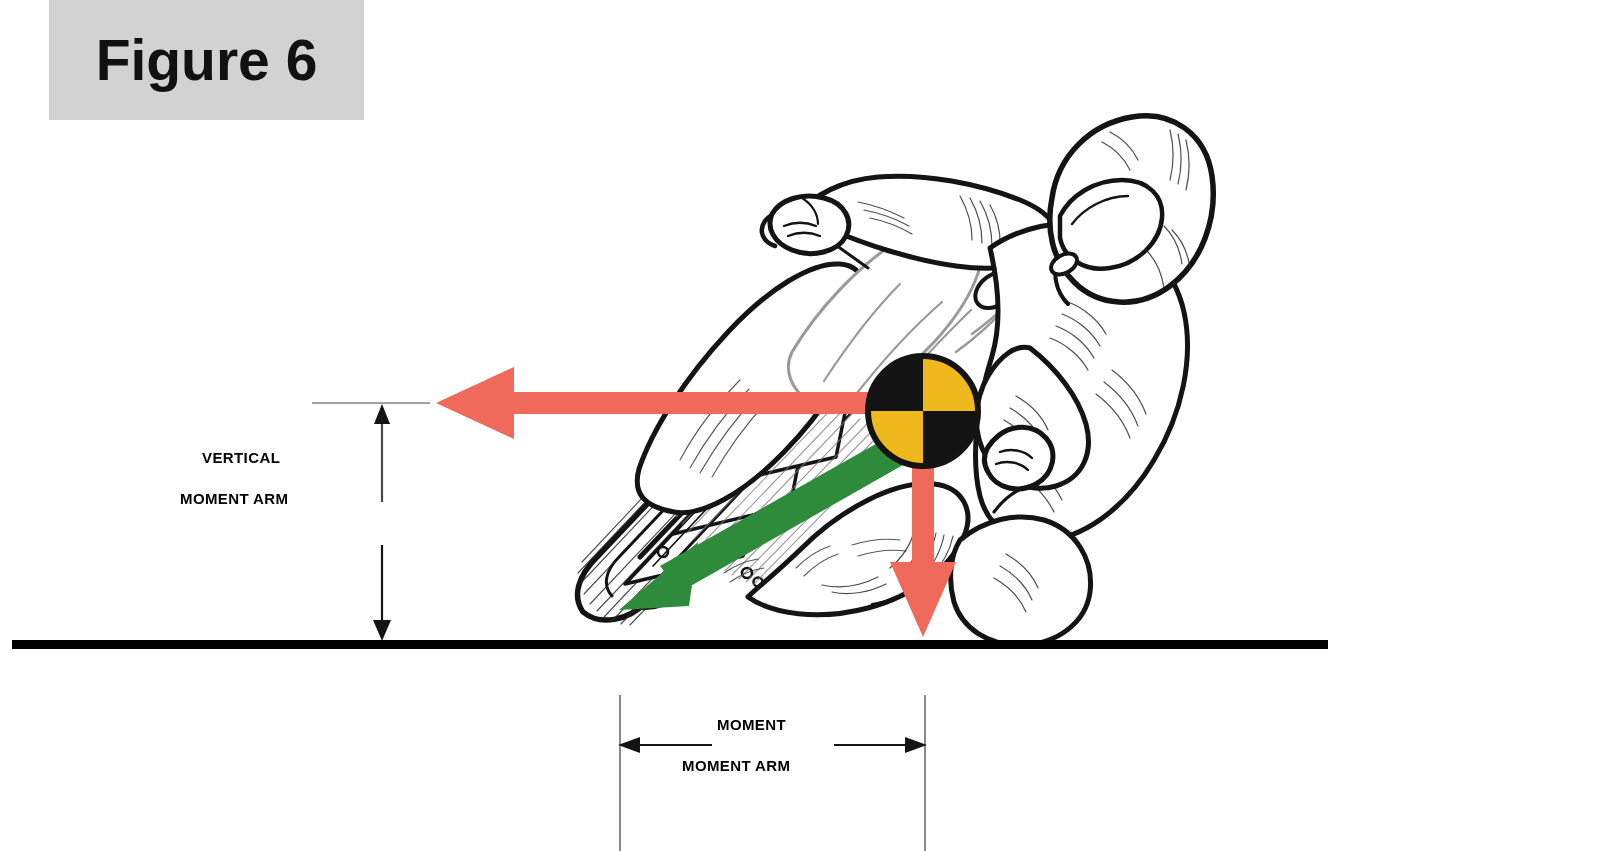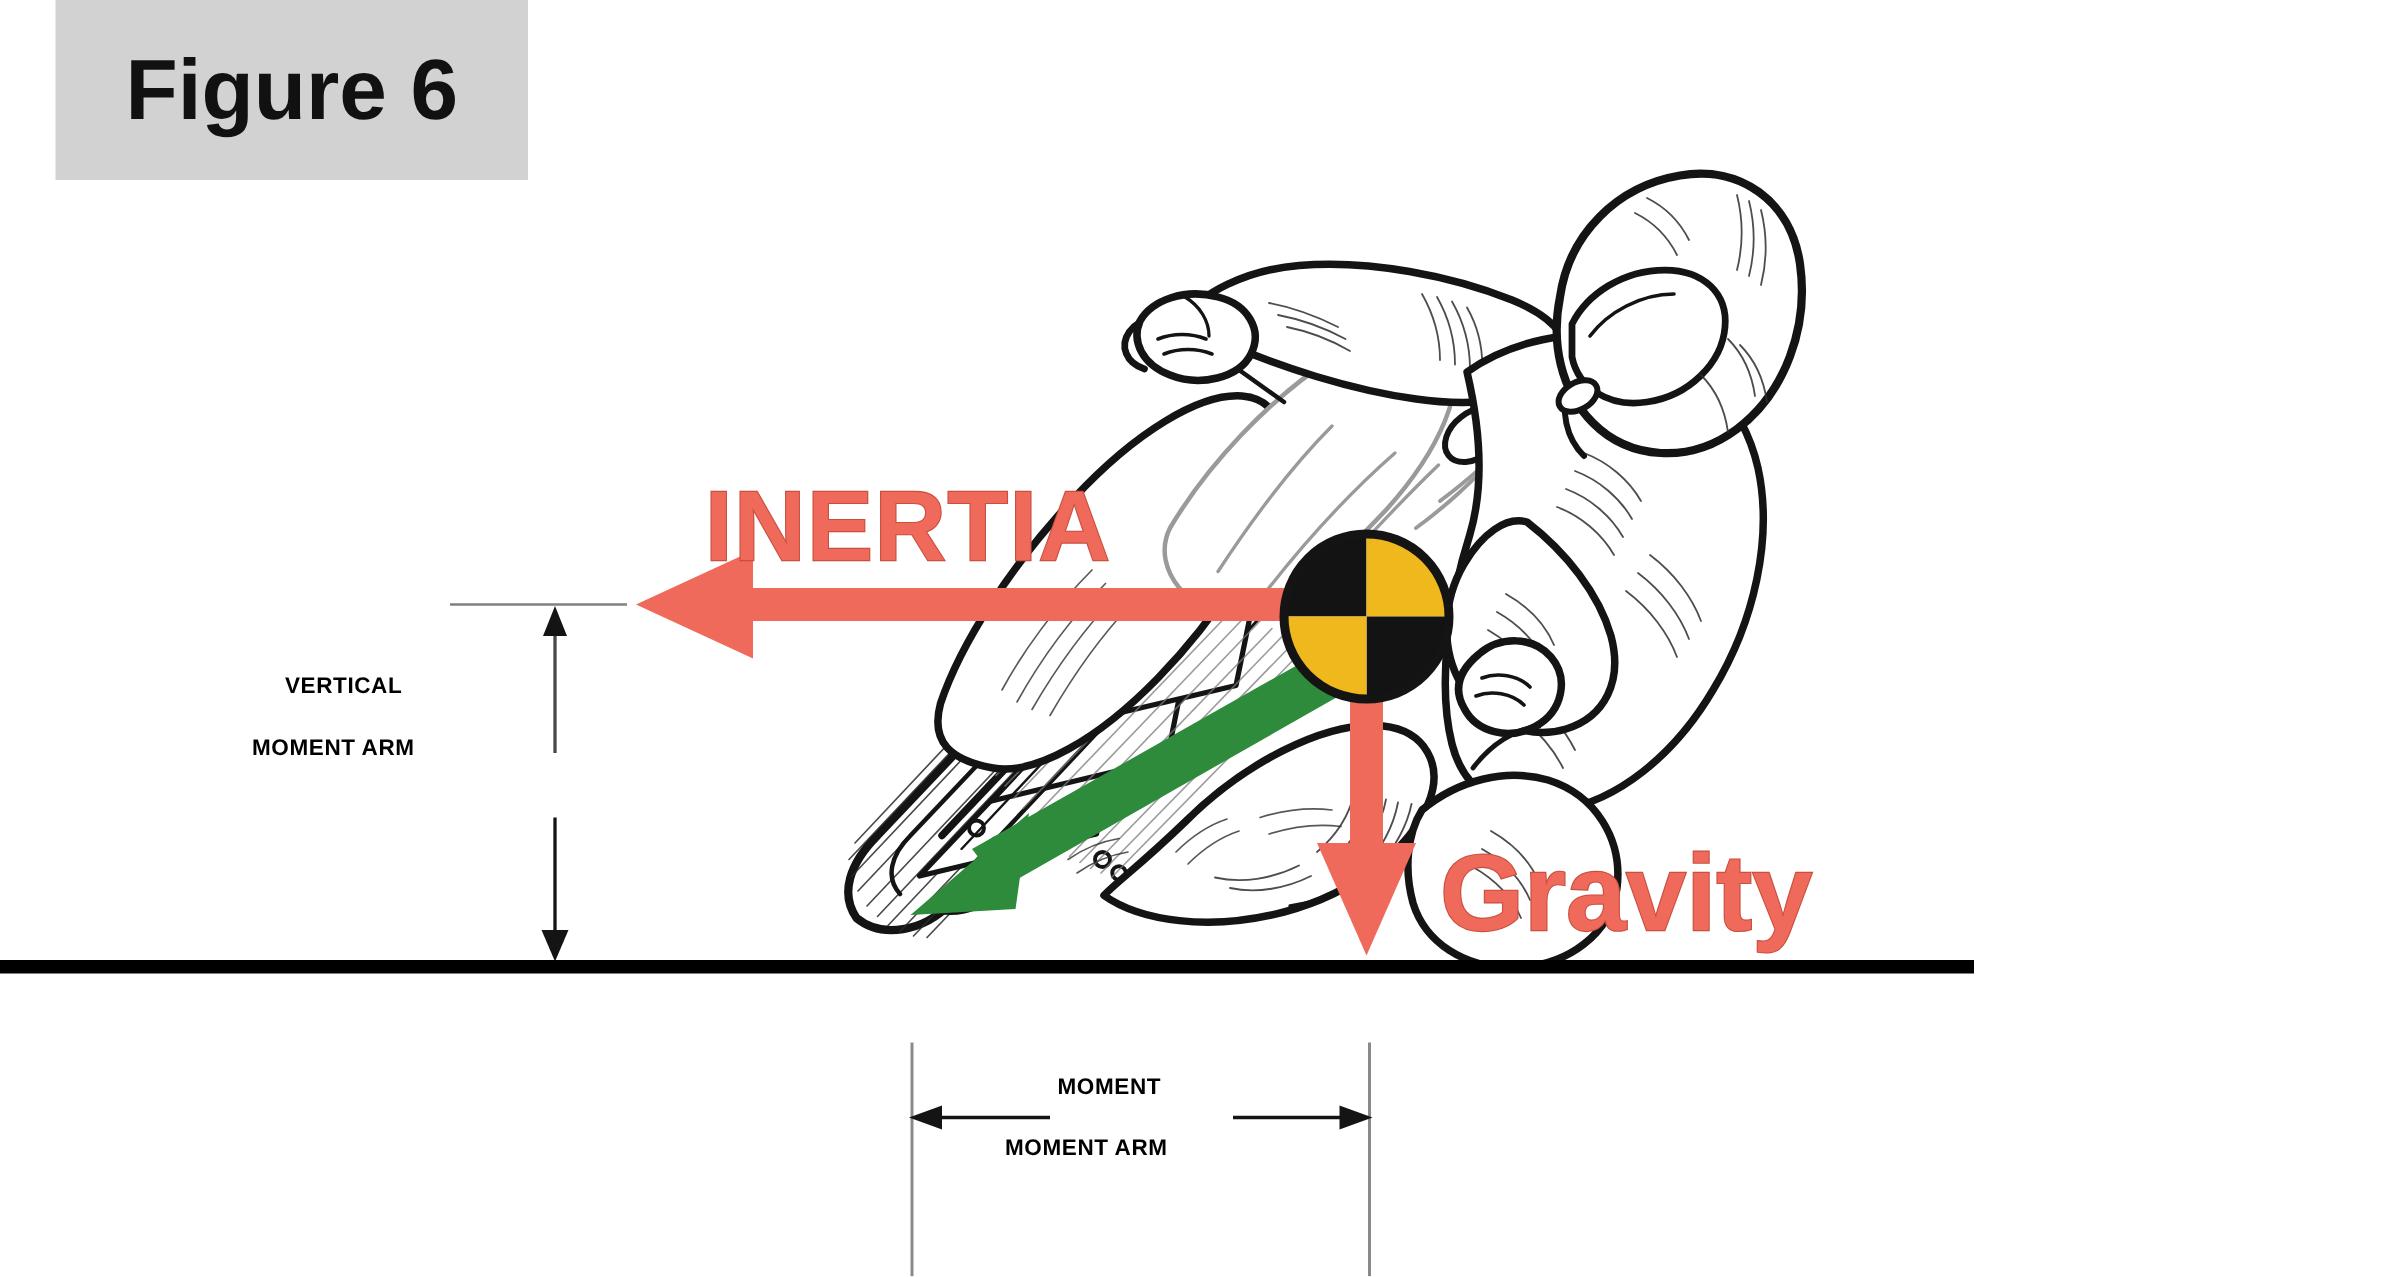--- a/index.html
+++ b/index.html
@@ -10,20 +10,21 @@
   }
   body {
     font-family: "Liberation Sans", sans-serif;
   }
   #stage {
     position: relative;
     width: 1316px;
     height: 851px;
     background: #ffffff;
     overflow: hidden;
+    margin-left: 12px;
   }
   #art {
     position: absolute;
     left: 0; top: 0;
     width: 1600px;
     height: 851px;
   }
 
   
   .figure-badge {
@@ -355,23 +356,21 @@
 
       <line x1="822" y1="745" x2="898" y2="745" stroke="#141414" stroke-width="2.2"></line>
       <path d="M915 745 L 893 737 L 893 753 Z" fill="#141414"></path>
     </g>
   </svg>
 
   <div class="figure-badge">
     <span class="figure-text">Figure 6</span>
   </div>
 
-  <div class="force-label label-inertia">INERTIA</div>
-
-  <div class="force-label label-gravity">Gravity</div>
+
 
   <div class="dim-text vert-line1">VERTICAL</div>
   <div class="dim-text vert-line2">MOMENT ARM</div>
 
   <div class="dim-text off-line1">MOMENT</div>
   <div class="dim-text off-line2">MOMENT ARM</div>
 
 </div>
 
 </body></html>

